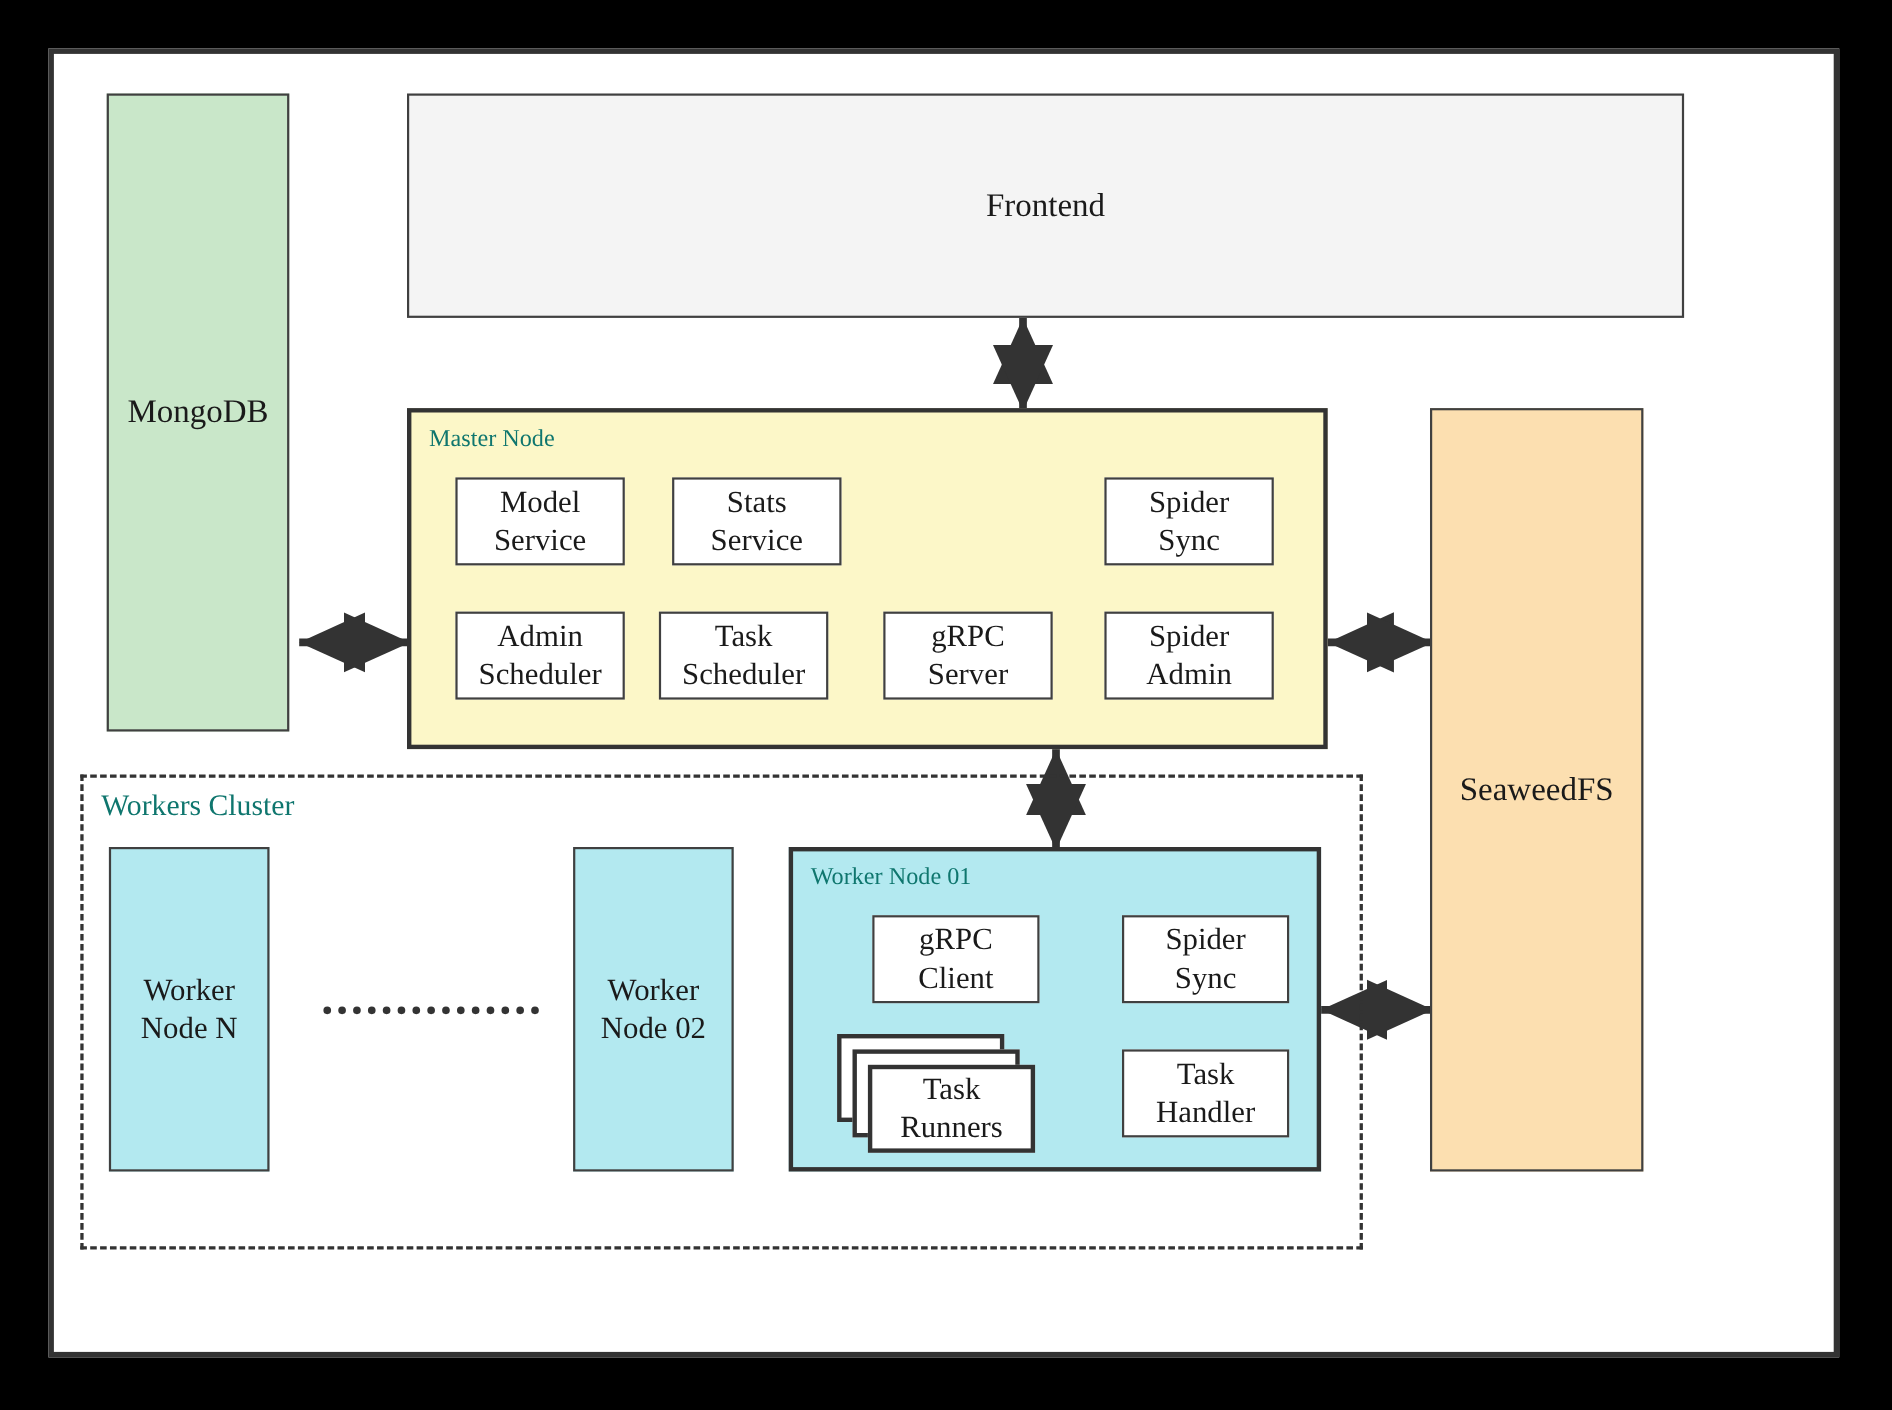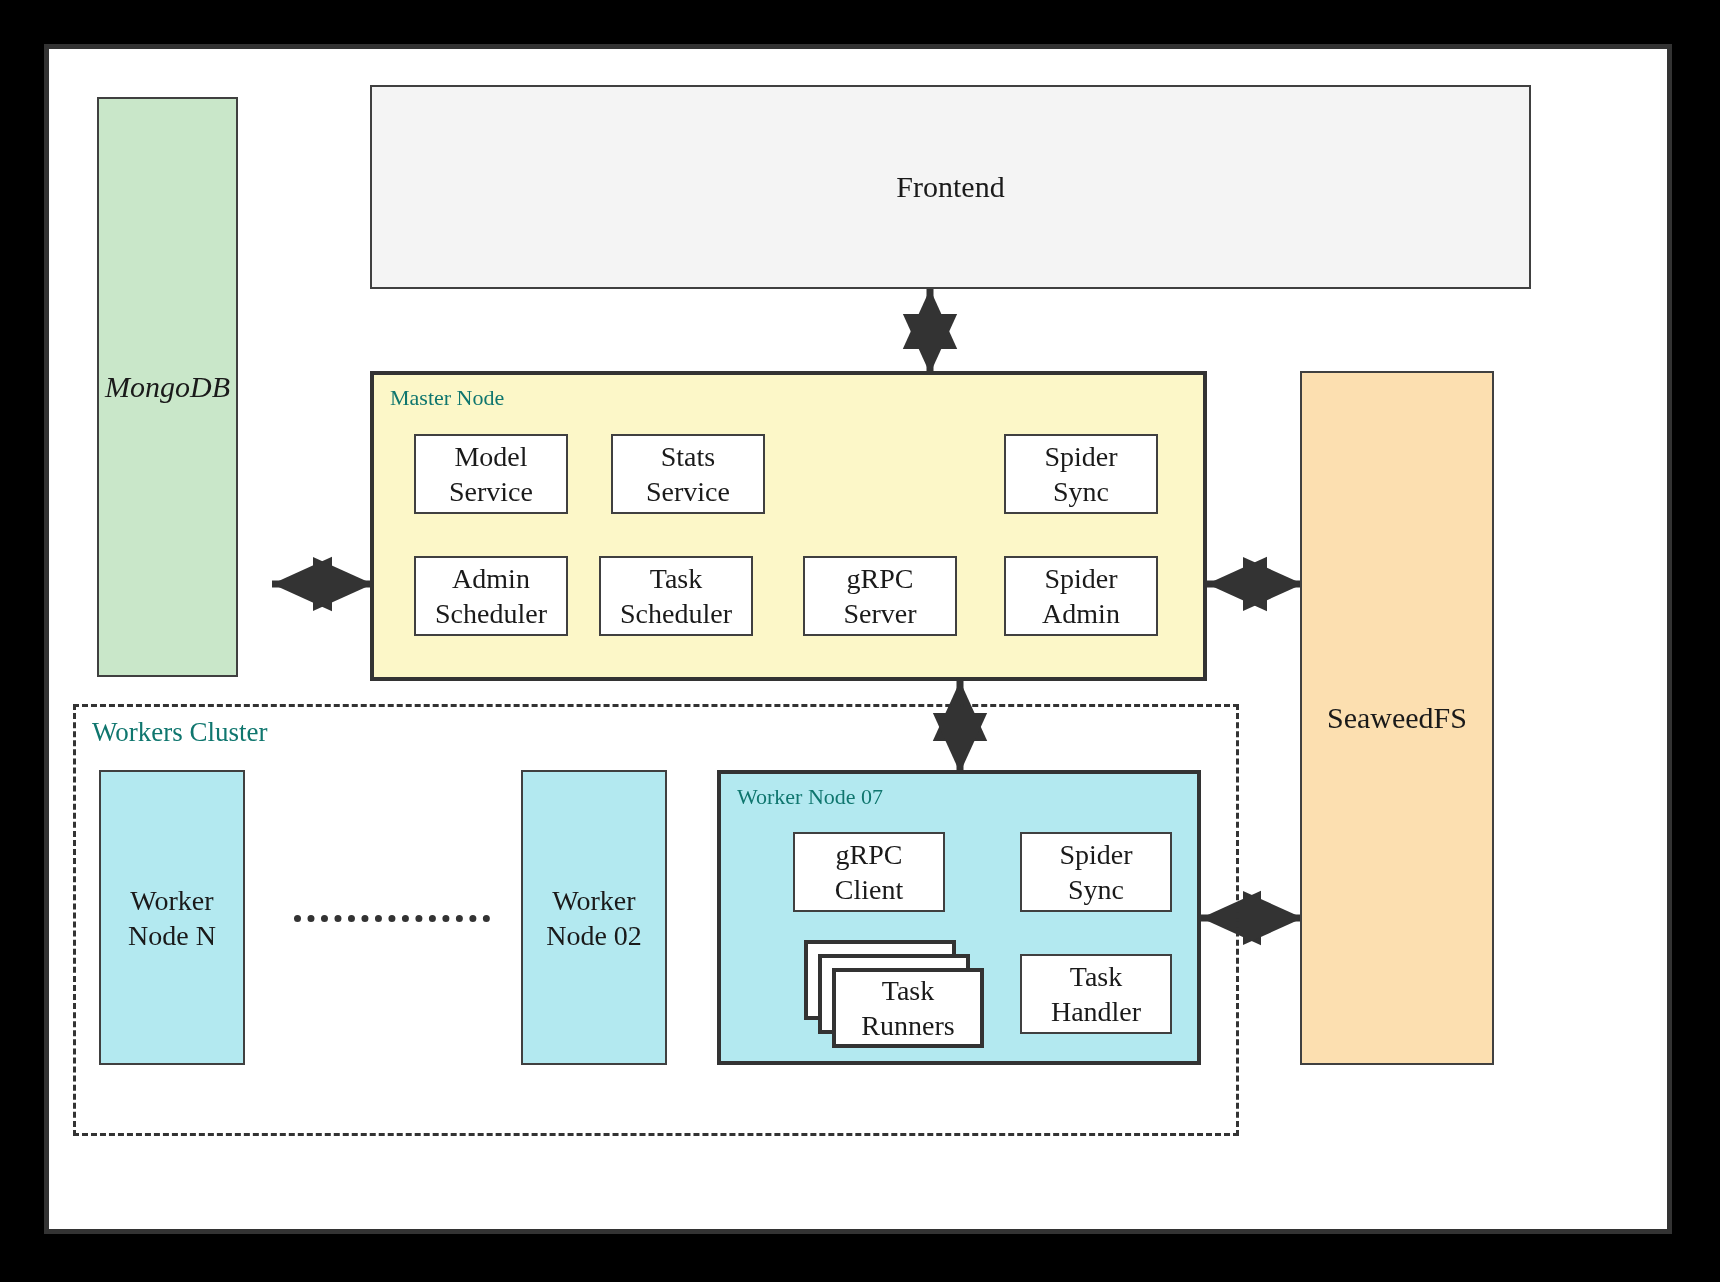--- a/index.html
+++ b/index.html
@@ -139,21 +139,21 @@
       SeaweedFS --&gt;
     <line x1="1158" y1="535" x2="1251" y2="535" stroke="#333333" stroke-width="7" marker-start="url(#ah-start)" marker-end="url(#ah)"></line>
 
       Worker Node 01 --&gt;
     <line x1="911" y1="632" x2="911" y2="721" stroke="#333333" stroke-width="7" marker-start="url(#ah-start)" marker-end="url(#ah)"></line>
 
       SeaweedFS --&gt;
     <line x1="1152" y1="869" x2="1251" y2="869" stroke="#333333" stroke-width="7" marker-start="url(#ah-start)" marker-end="url(#ah)"></line>
   </svg>
 
-  <div class="node fill-green t-big" style="left:48px; top:48px; width:141px; height:580px;font-style:italic;">
+  <div class="node fill-green t-big" style="left:48px; top:36px; width:166px; height:580px;">
     <span class="lines">MongoDB</span>
   </div>
 
   <div class="node fill-grey t-big" style="left:321px; top:36px; width:1161px; height:204px;">
     <span class="lines">Frontend</span>
   </div>
 
   <div class="node fill-orange t-big" style="left:1251px; top:322px; width:194px; height:694px;">
     <span class="lines">SeaweedFS</span>
   </div>
@@ -202,33 +202,33 @@
   </div>
 
   <div class="dots-connector" style="left:245px; top:866px; width:196px;"></div>
 
   <div class="node fill-cyan t-mid" style="left:472px; top:721px; width:146px; height:295px;">
     <span class="lines">Worker
 Node 02</span>
   </div>
 
   <div class="container fill-cyan" style="left:668px; top:721px; width:484px; height:295px;">
-    <span class="title">Worker Node 07</span>
+    <span class="title">Worker Node 01</span>
 
     <div class="node fill-white t-mid" style="left:72px; top:58px; width:152px; height:80px;">
       <span class="lines">gRPC
 Client</span>
     </div>
 
     <div class="node fill-white t-mid" style="left:299px; top:58px; width:152px; height:80px;">
       <span class="lines">Spider
 Sync</span>
     </div>
 
-    <div class="stack" style="left:40px; top:166px; width:184px; height:108px;margin-left:43px;">
+    <div class="stack" style="left:40px; top:166px; width:184px; height:108px;">
       <div class="sheet s1" style="width:152px; height:80px;"></div>
       <div class="sheet s2" style="width:152px; height:80px;"></div>
       <div class="sheet s3 t-mid" style="width:152px; height:80px;">
         <span class="lines">Task
 Runners</span>
       </div>
     </div>
 
     <div class="node fill-white t-mid" style="left:299px; top:180px; width:152px; height:80px;">
       <span class="lines">Task

